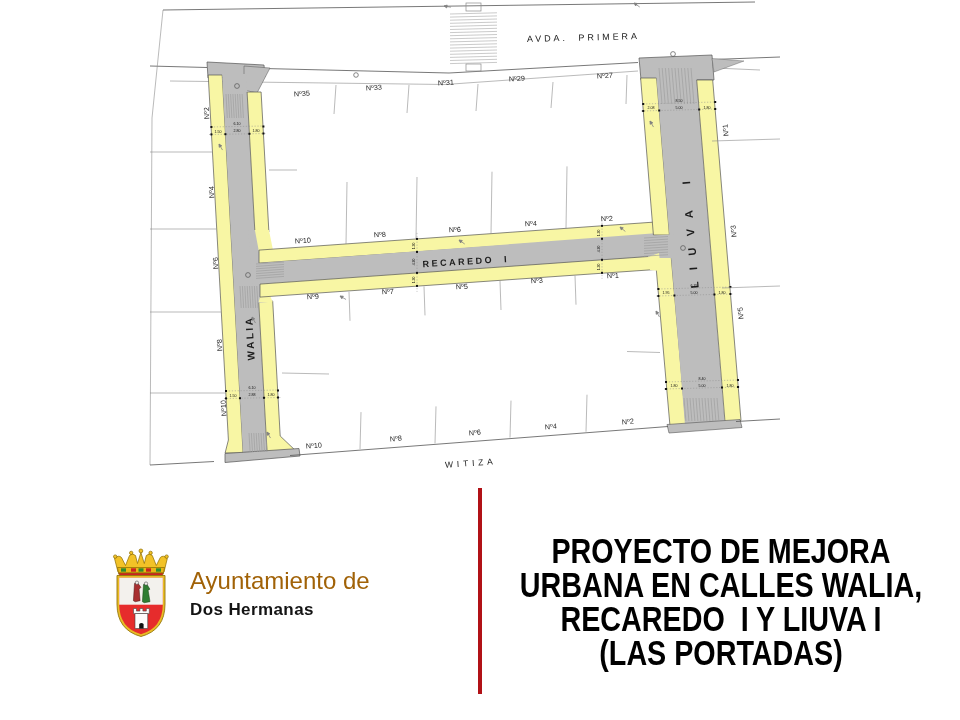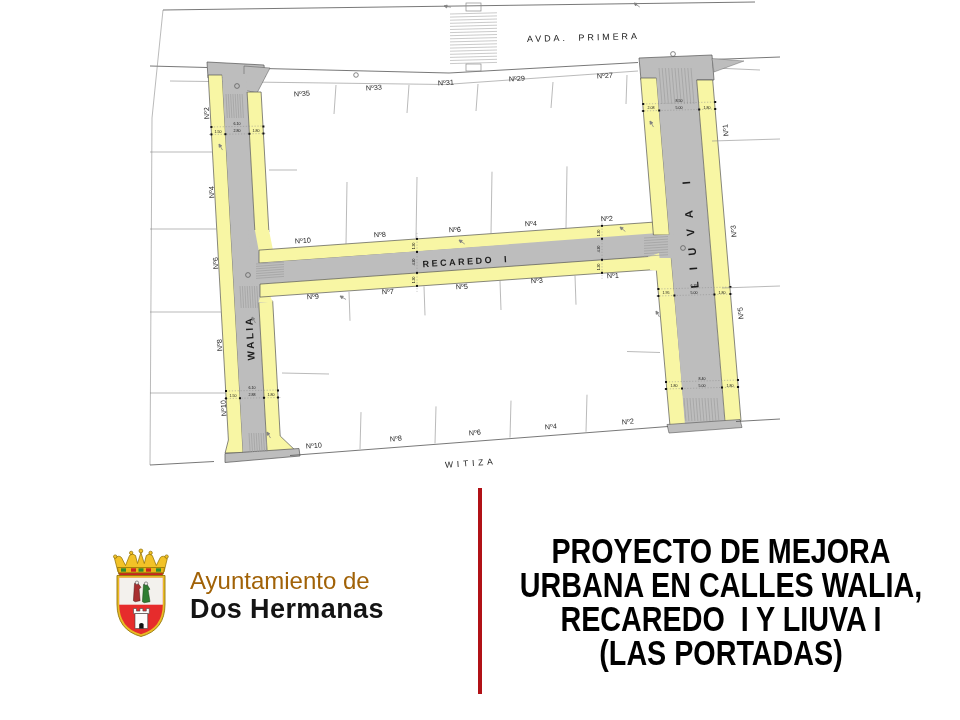--- a/index.html
+++ b/index.html
@@ -499,14 +499,14 @@
 
 <g>
 <path d="M25.5,60.5 h3 v2.6 h3.4 v-2.6 h3 v2.6 h3.4 v-2.6 h3 v5.2 h-15.8 z" fill="#fdfdfd" stroke="#444" stroke-width="0.6"></path>
 <rect x="27" y="65.7" width="12.8" height="14.8" fill="#fdfdfd" stroke="#444" stroke-width="0.6"></rect>
 <path d="M31.2,80.5 v-4.6 q2.2,-2 4.4,0 v4.6 z" fill="#111"></path>
 </g>
 </svg>
 
 <div class="abs" style="left:190px;top:568.5px;color:#a16207;font-size:24px;line-height:24px;white-space:nowrap">Ayuntamiento de</div>
 
-<div class="abs" style="left:190px;top:597px;color:#141414;font-size:27px;letter-spacing:0.4px;line-height:25px;font-weight:bold;white-space:nowrap">Dos Hermanas</div>
+<div class="abs" style="left:190px;top:597px;color:#141414;font-size:17px;letter-spacing:0.4px;line-height:25px;font-weight:bold;white-space:nowrap">Dos Hermanas</div>
 
 <div class="abs" style="left:441px;top:534px;width:560px;text-align:center;color:#000;font-weight:bold;font-size:35px;line-height:34px;white-space:nowrap;transform:scaleX(0.82);transform-origin:50% 0">PROYECTO DE MEJORA<br>URBANA EN CALLES WALIA,<br>RECAREDO&nbsp; I Y LIUVA I<br>(LAS PORTADAS)</div>
 </body></html>

